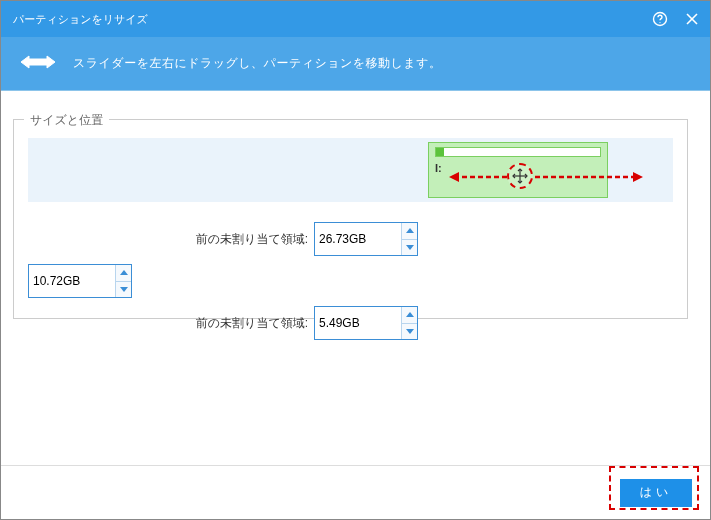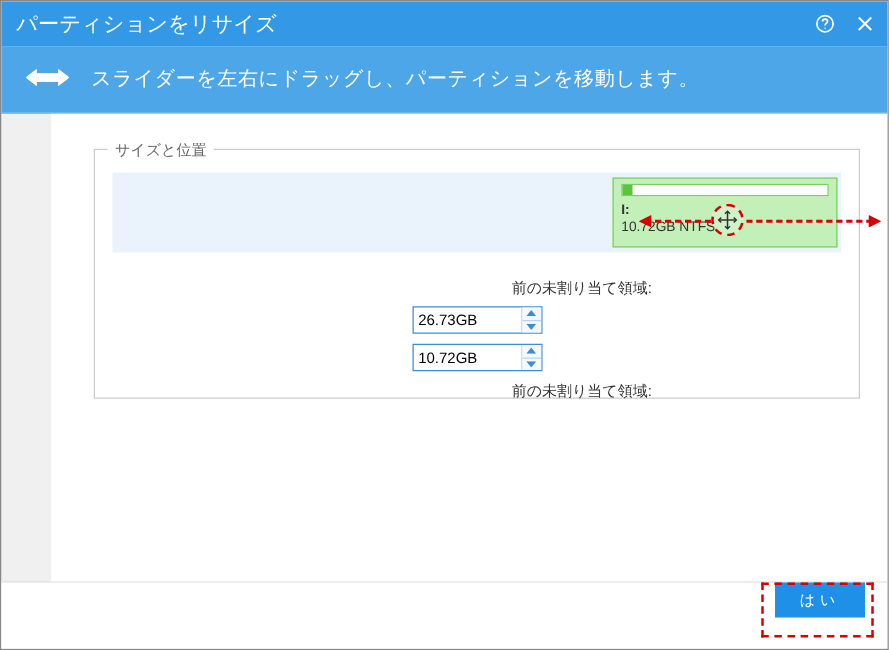--- a/index.html
+++ b/index.html
@@ -15,42 +15,41 @@
   }
   .titlebar {
     background: #3399e6;
     height: 36px;
     display: flex;
     align-items: center;
     padding: 0 12px;
     color: #fff;
     position: relative;
   }
-  .titlebar .title { font-size: 17px; }
+  .titlebar .title { font-size: 11px; }
   .titlebar .right { position: absolute; right: 8px; display: flex; gap: 12px; align-items: center; }
   .help-icon, .close-icon { width: 20px; height: 20px; cursor: pointer; display:flex; align-items:center; justify-content:center; }
   .help-icon svg, .close-icon svg { stroke:#fff; }
   .instruction {
     background: #4da6e8;
     color: #fff;
     height: 54px;
     display: flex;
     align-items: center;
     padding: 0 20px;
     gap: 18px;
     border-bottom: 1px solid #8cc4ea;
   }
   .drag-icon svg { stroke:#fff; fill:#fff; }
-  .instruction-text { font-size: 16px; letter-spacing: 0.5px; }
+  .instruction-text { font-size: 12px; letter-spacing: 0.5px; }
   .content {
     background: #fff;
-    padding: 28px 22px 12px 34px;
+    padding: 28px 22px 12px 12px;
     height: calc(100% - 36px - 54px - 54px);
     position: relative;
-    margin-left: 40px;
   }
   .fieldset {
     border: 1px solid #ccc;
     position: relative;
     padding: 18px 14px 18px 14px;
     height: 200px;
   }
   .legend {
     position: absolute;
     top: -8px;
@@ -113,33 +112,32 @@
     top: 28px;
     left: 106px;
     width: 108px;
     height: 10px;
   }
   .field-row {
     display: flex;
     align-items: center;
     margin-bottom: 8px;
     gap: 6px;
-    flex-direction: column;
   }
   .field-label {
     width: 280px;
     text-align: right;
     color: #333;
     font-size: 12px;
   }
   .spinbox {
     display: flex;
     border: 1px solid #3b8ed6;
     width: 104px;
-    height: 22px;
+    height: 34px;
     background:#fff;
   }
   .spinbox.editable input { color:#000; }
   .spinbox input {
     border: none;
     width: 86px;
     padding: 0 4px;
     font-size: 12px;
     outline: none;
     color: #000000;
@@ -158,21 +156,21 @@
     justify-content:center;
     cursor: pointer;
     background:#f5f9fd;
   }
   .spin-down { border-top:1px solid #b8d5ee; }
   .footer {
     height: 54px;
     background: #fff;
     border-top: 1px solid #ddd;
     display: flex;
-    align-items: flex-start;
+    align-items: center;
     justify-content: flex-end;
     padding: 0 18px;
   }
   .ok-btn {
     background: #1e90e8;
     color: #fff;
     border: none;
     width: 72px;
     height: 28px;
     font-size: 12px;
@@ -223,21 +221,20 @@
 <div class="content">
   <div class="fieldset">
     <span class="legend">サイズと位置</span>
 
     <div class="track">
       <div class="partition-block">
         <div class="partition-bar">
           <div class="partition-bar-fill"></div>
         </div>
         <div class="drive-label">I:</div>
-        <div class="drive-size">10.72GB NTFS</div>
 
         <div class="arrow-left-annot">
           <svg width="58" height="10" viewBox="0 0 58 10">
             <line x1="58" y1="5" x2="8" y2="5" stroke="#d80000" stroke-width="2.5" stroke-dasharray="5 3"></line>
             <polygon points="0,5 10,0 10,10" fill="#d80000"></polygon>
           </svg>
         </div>
         <div class="move-cursor">
           <svg width="16" height="16" viewBox="0 0 16 16" stroke="#333" fill="none" stroke-width="1.2">
             <line x1="8" y1="1" x2="8" y2="15"></line>
@@ -289,20 +286,35 @@
               <svg width="8" height="5">
                 <polygon points="0,0 8,0 4,5" fill="#3b8ed6"></polygon>
               </svg>
             </div>
         </div>
       </div>
     </div>
 
     <div class="field-row">
       <span class="field-label">前の未割り当て領域:</span>
+      <div class="spinbox editable">
+        <input value="5.49GB" style="">
+        <div class="spin-btns">
+          <div class="spin-up">
+              <svg width="8" height="5">
+                <polygon points="4,0 8,5 0,5" fill="#3b8ed6"></polygon>
+              </svg>
+            </div>
+          <div class="spin-down">
+              <svg width="8" height="5">
+                <polygon points="0,0 8,0 4,5" fill="#3b8ed6"></polygon>
+              </svg>
+            </div>
+        </div>
+      </div>
     </div>
 
   </div>
 </div>
 
 <div class="footer">
   <button class="ok-btn">はい</button>
 </div>
 <div class="ok-highlight"></div>
 

